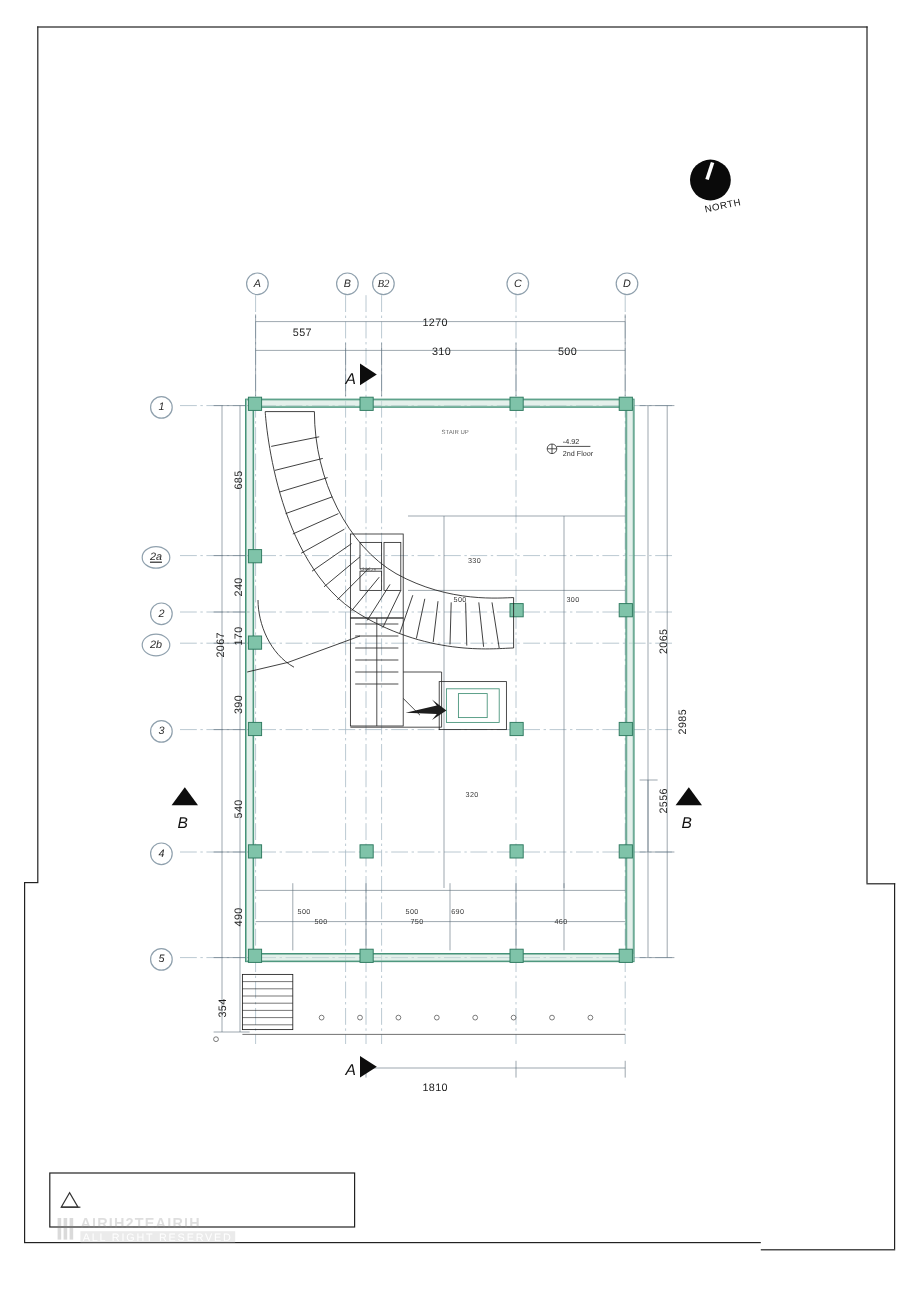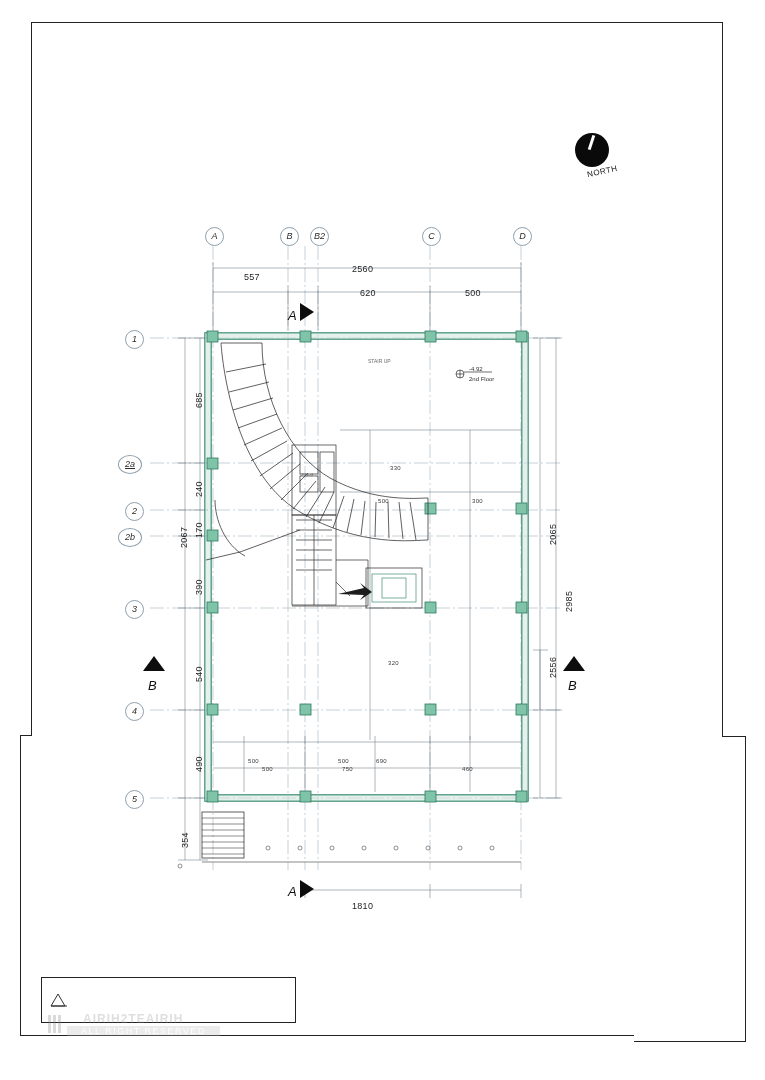--- a/index.html
+++ b/index.html
@@ -22,23 +22,23 @@
   
   .titleblock{position:absolute;left:41px;top:977px;width:253px;height:44px;border:1px solid #222;background:#fff;}
   .titleblock .t-text{position:absolute;right:8px;top:9px;font-size:17px;direction:rtl;color:#111;white-space:nowrap;}
   .titleblock .t-icon{position:absolute;left:8px;top:14px;width:18px;height:16px;}
 
   
   .watermark{position:absolute;left:48px;top:1012px;width:190px;height:26px;opacity:.28;}
   .wm-bars{position:absolute;left:0;top:3px;width:14px;height:18px;}
   .wm-bars i{position:absolute;top:0;width:3px;height:18px;background:#7c7c7c;}
   .wm-bars i:nth-child(1){left:0}.wm-bars i:nth-child(2){left:5px}.wm-bars i:nth-child(3){left:10px}
-  .wm-t1{position:absolute;left:19px;top:0;font-size:12px;letter-spacing:1px;color:#8d8d8d;font-weight:bold;margin-left:16px;}
+  .wm-t1{position:absolute;left:19px;top:0;font-size:12px;letter-spacing:1px;color:#8d8d8d;font-weight:bold;}
   .wm-t2{position:absolute;left:19px;top:14px;font-size:9px;letter-spacing:1.5px;color:#9a9a9a;background:#b9b9b9;
-         padding:0 14px;color:#fff;}
+         padding:0 2px;color:#fff;}
 
   
   .north{position:absolute;left:575px;top:133px;width:52px;height:48px;}
   .north .disc{position:absolute;left:0;top:0;width:34px;height:34px;border-radius:50%;background:#0a0a0a;}
   .north .notch{position:absolute;left:15px;top:2px;width:3px;height:15px;background:#fff;transform:rotate(18deg);}
   .north .lbl{position:absolute;left:12px;top:34px;font-size:8px;letter-spacing:.5px;color:#111;transform:rotate(-12deg);}
 
   
   .plan{position:absolute;left:0;top:0;width:765px;height:1080px;}
 
@@ -269,35 +269,35 @@
     <g stroke="#2f2f2f" stroke-width="0.7" fill="none">
       <circle cx="460" cy="374" r="4"></circle>
       <line x1="456" y1="374" x2="464" y2="374"></line>
       <line x1="460" y1="370" x2="460" y2="378"></line>
       <line x1="464" y1="372" x2="492" y2="372"></line>
     </g>
   </svg>
 
   <div class="bub" style="left:205px;top:227px;">A</div>
   <div class="bub" style="left:280px;top:227px;">B</div>
-  <div class="bub" style="left:310px;top:227px;">B2</div>
+  <div class="bub" style="left:310px;top:227px;font-family:Liberation Serif, serif;">B2</div>
   <div class="bub" style="left:422px;top:227px;">C</div>
   <div class="bub" style="left:513px;top:227px;">D</div>
 
   <div class="bub" style="left:125px;top:330px;">1</div>
   <div class="bub" style="left:118px;top:455px;width:22px;text-decoration:underline;">2a</div>
   <div class="bub" style="left:125px;top:502px;">2</div>
   <div class="bub" style="left:118px;top:528px;width:22px;">2b</div>
   <div class="bub" style="left:125px;top:600px;">3</div>
   <div class="bub" style="left:125px;top:702px;">4</div>
   <div class="bub" style="left:125px;top:790px;">5</div>
 
-  <div class="dim" style="left:352px;top:264px;">2560</div>
+  <div class="dim" style="left:352px;top:264px;">1270</div>
   <div class="dim" style="left:244px;top:272px;">557</div>
-  <div class="dim" style="left:360px;top:288px;">620</div>
+  <div class="dim" style="left:360px;top:288px;">310</div>
   <div class="dim" style="left:465px;top:288px;">500</div>
   <div class="dim" style="left:352px;top:884px;margin-top:17px;">1810</div>
 
   <div class="dim v" style="left:194px;top:408px;">685</div>
   <div class="dim v" style="left:194px;top:497px;">240</div>
   <div class="dim v" style="left:194px;top:538px;">170</div>
   <div class="dim v" style="left:194px;top:595px;">390</div>
   <div class="dim v" style="left:194px;top:682px;">540</div>
   <div class="dim v" style="left:194px;top:772px;">490</div>
   <div class="dim v" style="left:180px;top:848px;">354</div>

